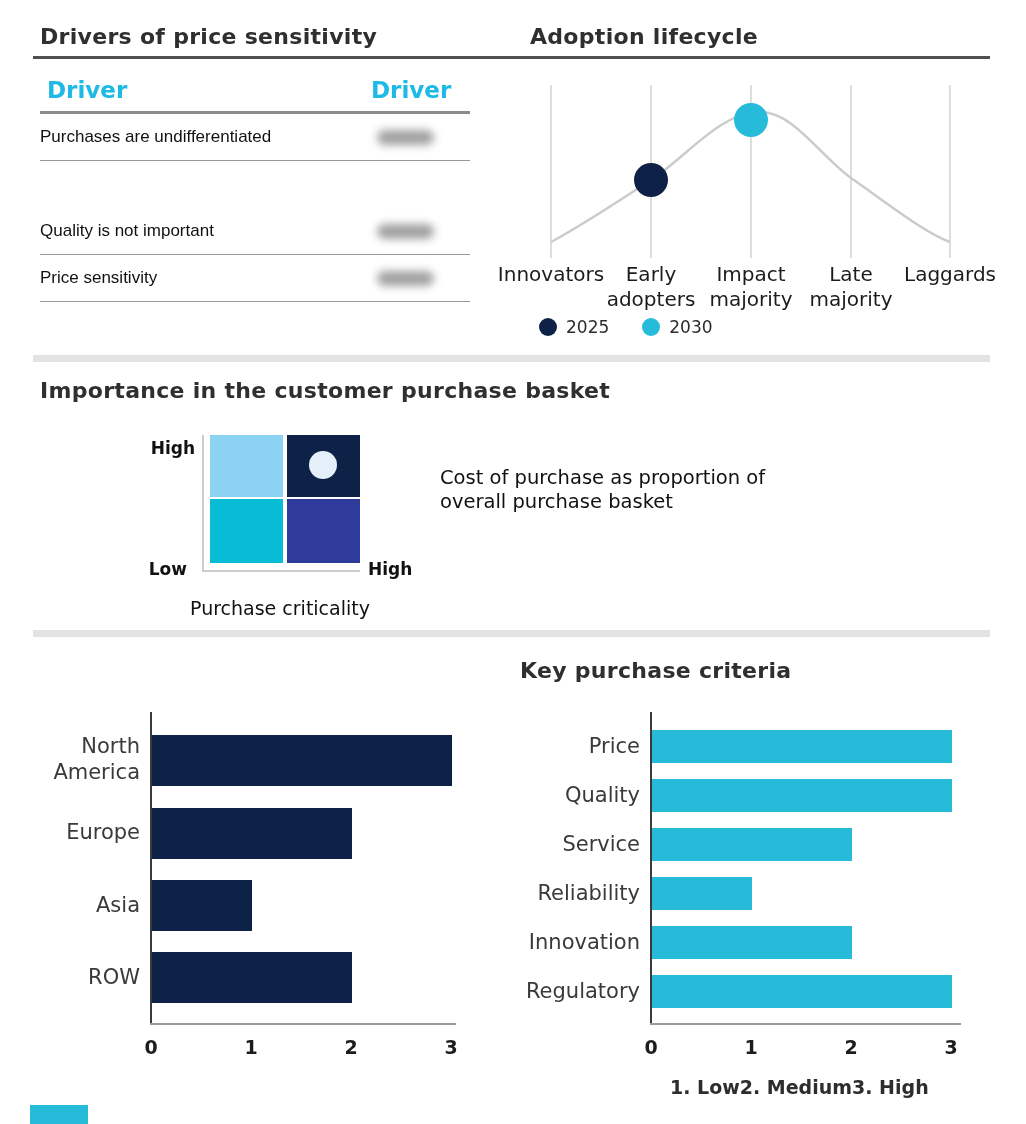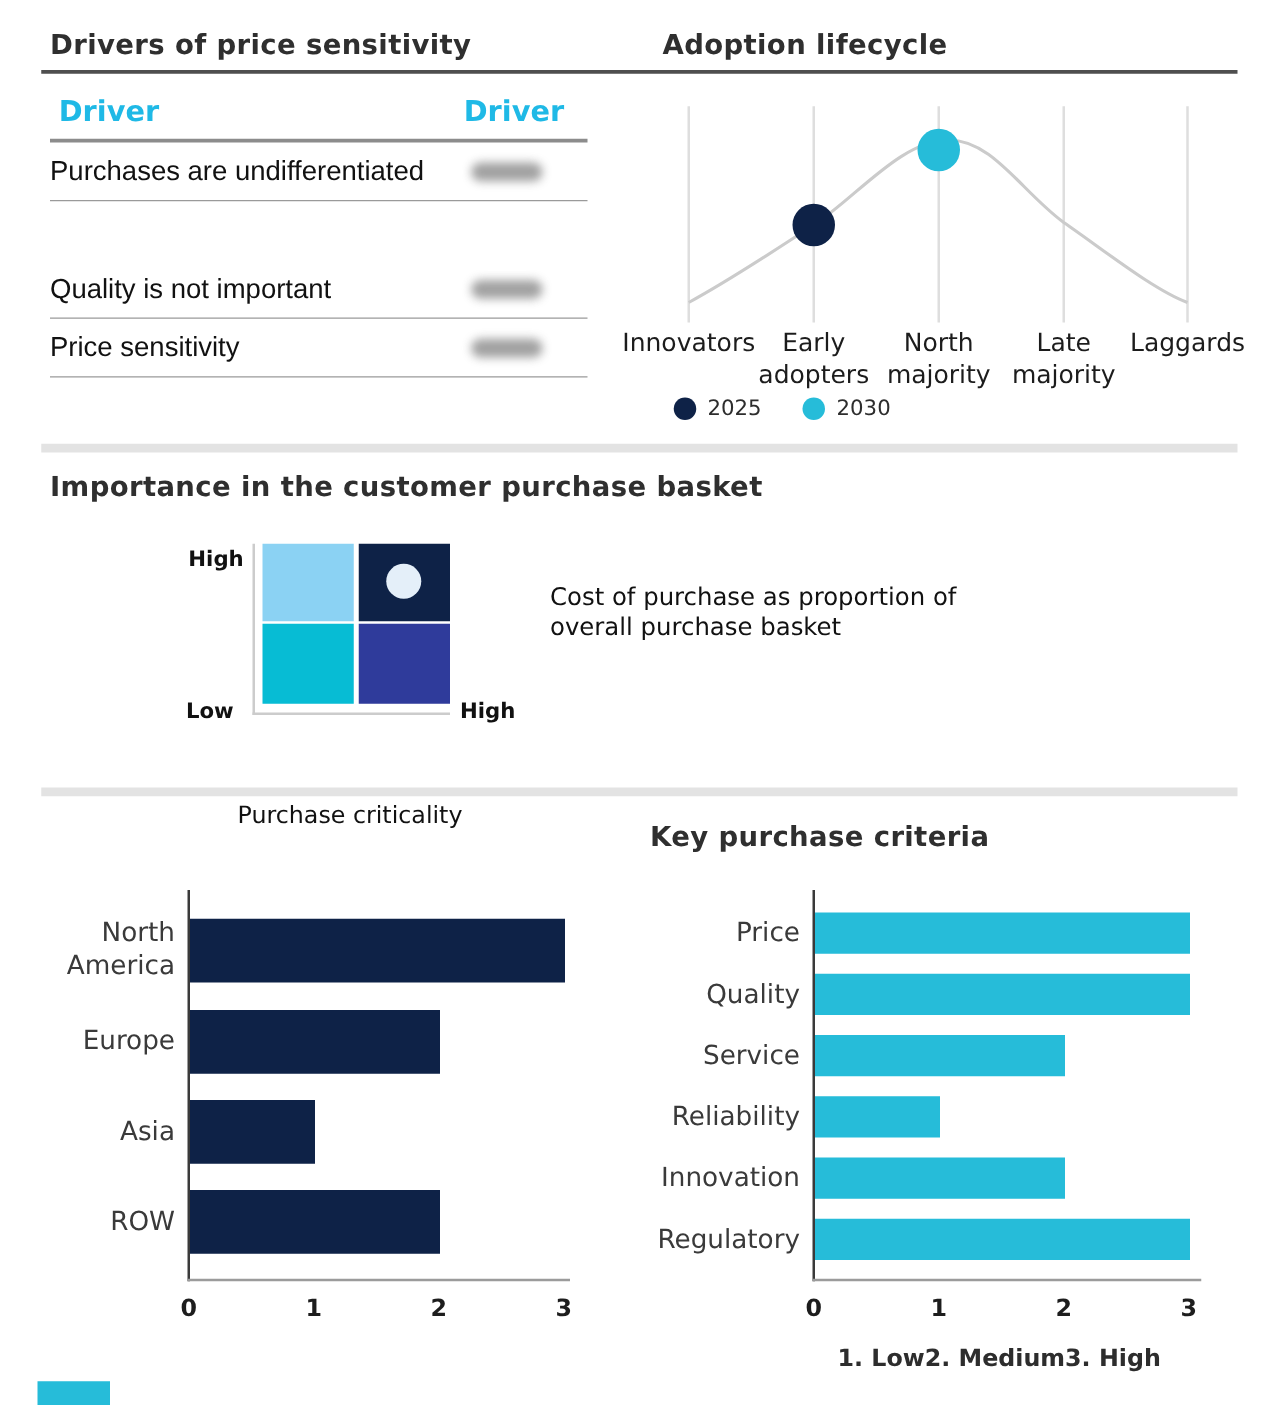--- a/index.html
+++ b/index.html
@@ -8,41 +8,41 @@
   .abs{position:absolute;}
   .sec-title{position:absolute;font-size:22px;font-weight:bold;color:#2f2f2f;letter-spacing:.3px;white-space:nowrap;}
   .rule-dark{position:absolute;left:33px;top:56px;width:957px;height:3px;background:#4f4f4f;}
   .divider{position:absolute;left:33px;width:957px;height:7px;background:#E3E3E3;}
 
   
   .th{position:absolute;font-size:23px;font-weight:bold;color:#1FB9E6;white-space:nowrap;}
   .th-rule{position:absolute;left:40px;top:111px;width:430px;height:3px;background:#8C8C8C;}
   .trow{position:absolute;left:40px;width:430px;height:46px;border-bottom:1.5px solid #9A9A9A;
         display:flex;align-items:center;justify-content:space-between;
-        font-family:"Liberation Sans",sans-serif;font-size:22px;color:#111;}
+        font-family:"Liberation Sans",sans-serif;font-size:17px;color:#111;}
   .trow .cell{white-space:nowrap;}
   .smudge{width:57px;height:15px;margin-right:36px;border-radius:8px;background:#6f6f6f;
           filter:blur(4px);opacity:.65;flex:none;}
 
   
   .gridline{position:absolute;top:85px;width:2px;height:173px;background:#DEDEDE;}
   .cat-label{position:absolute;top:262px;width:120px;text-align:center;font-size:20px;
              line-height:1.25;color:#1c1c1c;}
   .legend{position:absolute;display:flex;align-items:center;}
   .ldot{width:18px;height:18px;border-radius:50%;flex:none;}
   .llab{font-size:17px;font-weight:normal;color:#2d2d2d;margin-left:9px;white-space:nowrap;}
 
   
   .matrix{position:absolute;left:210px;top:435px;width:150px;height:128px;display:grid;
           grid-template-columns:73px 73px;grid-template-rows:62px 64px;column-gap:4px;row-gap:2px;}
   .q{width:100%;height:100%;}
   .qmark{position:absolute;left:309px;top:451px;width:28px;height:28px;border-radius:50%;}
   .axline{position:absolute;background:#CCCCCC;}
   .mlabel{position:absolute;font-size:17px;font-weight:bold;color:#111;white-space:nowrap;}
-  .xtitle{position:absolute;left:185px;top:597px;width:190px;text-align:center;font-size:19px;color:#111;margin-top:44px;}
+  .xtitle{position:absolute;left:185px;top:597px;width:190px;text-align:center;font-size:19px;color:#111;}
   .annotation{position:absolute;left:440px;top:466px;width:395px;font-size:19.5px;line-height:1.22;color:#111;}
 
   
   .vaxis{position:absolute;width:2px;height:313px;top:712px;background:#3a3a3a;}
   .haxis{position:absolute;height:1.5px;top:1023px;background:#9b9b9b;}
   .bar{position:absolute;}
   .blabel{position:absolute;text-align:right;font-size:21px;color:#3a3a3a;line-height:1.22;}
   .tick{position:absolute;top:1036px;width:30px;text-align:center;font-size:19px;font-weight:bold;color:#1d1d1d;}
   .footnote{position:absolute;display:flex;font-size:19px;font-weight:bold;color:#2d2d2d;white-space:nowrap;}
   .accent{position:absolute;}
@@ -81,21 +81,21 @@
   <div class="gridline" style="left:949px"></div>
 
   <svg class="abs" style="left:531px;top:85px" width="440" height="175" viewBox="0 0 440 175">
     <path d="M 20 157 C 55 138, 86 117, 120 95 C 154 73, 190 27, 228 27 C 263 27, 286 68, 320 93 C 352 115, 392 147, 419 157" fill="none" stroke="#CBCBCB" stroke-width="2.5"></path>
     <circle cx="120" cy="95" r="17" fill="#0E2247"></circle>
     <circle cx="220" cy="35" r="17" fill="#26BCD9"></circle>
   </svg>
 
   <div class="cat-label" style="left:491px">Innovators</div>
   <div class="cat-label" style="left:591px">Early adopters</div>
-  <div class="cat-label" style="left:691px">North majority</div>
+  <div class="cat-label" style="left:691px">Impact majority</div>
   <div class="cat-label" style="left:791px">Late majority</div>
   <div class="cat-label" style="left:890px">Laggards</div>
 
   <div class="legend" style="left:539px;top:317px">
     <span class="ldot" style="background: rgb(14, 34, 71);"></span>
     <span class="llab">2025</span>
     <span class="ldot" style="margin-left: 33px; background: rgb(38, 188, 217);"></span>
     <span class="llab">2030</span>
   </div>
 

